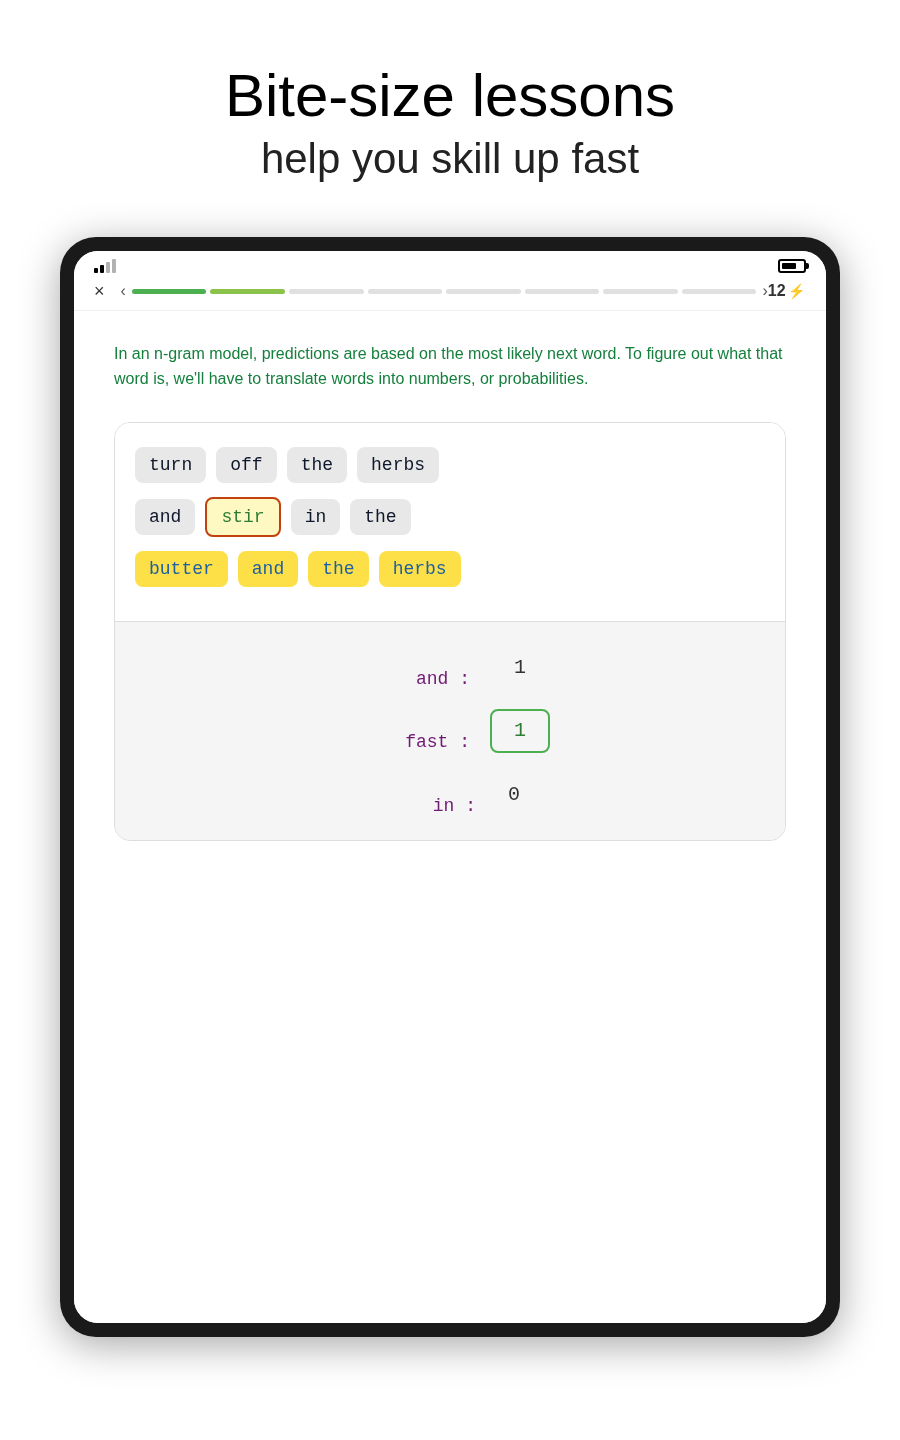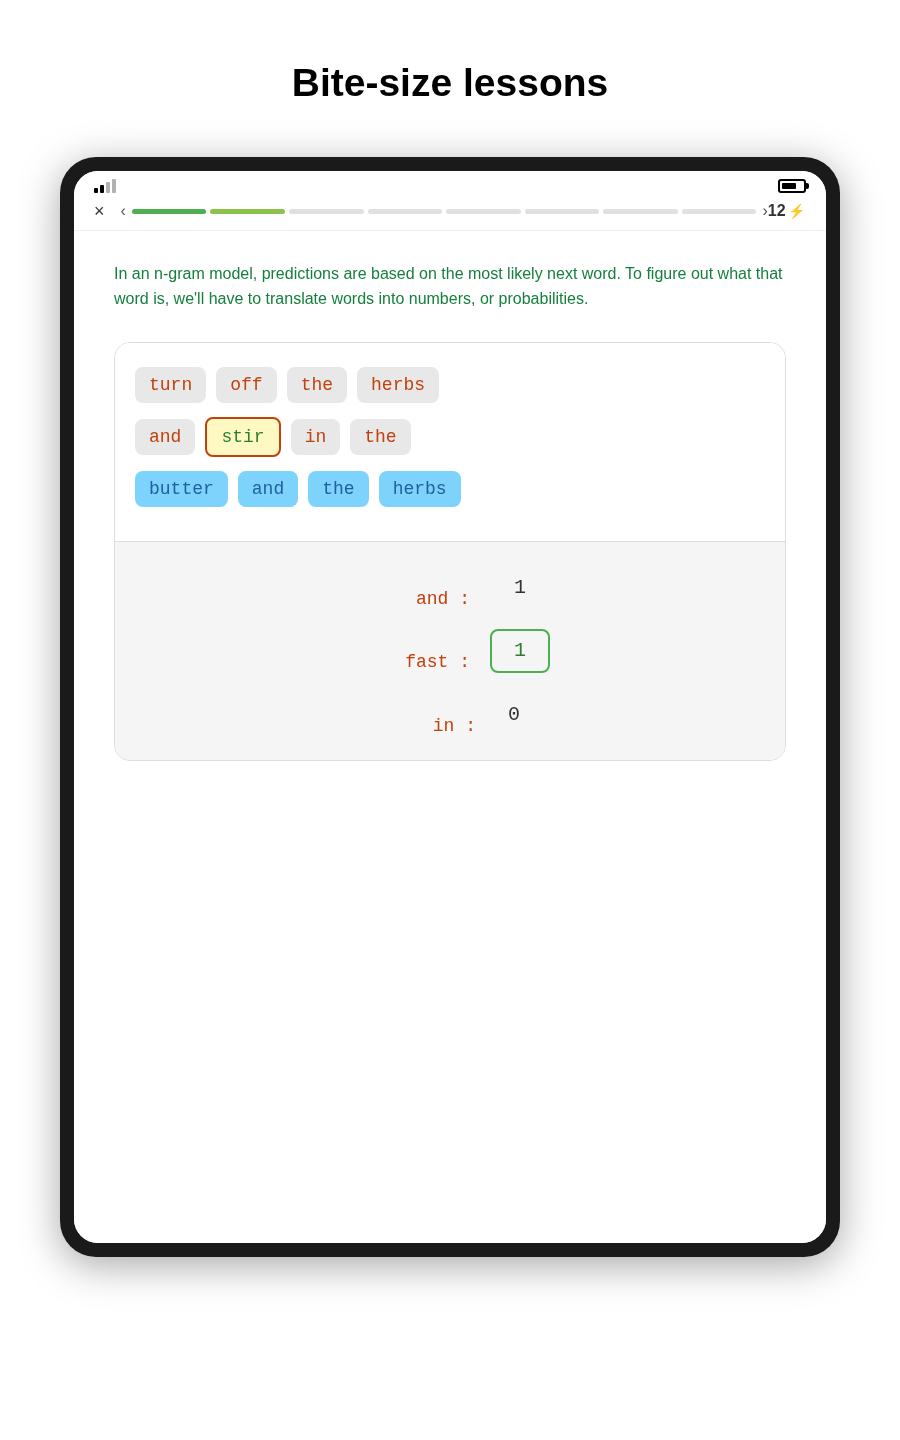--- a/index.html
+++ b/index.html
@@ -12,22 +12,22 @@
       position: relative;
     }
 
     
     .header-section {
       text-align: center;
       padding-top: 60px;
       padding-bottom: 40px;
     }
     .header-title {
-      font-size: 39px;
-      font-weight: 700;
+      font-size: 60px;
+      font-weight: 400;
       color: #000;
       line-height: 1.2;
     }
     .header-subtitle {
       font-size: 42px;
       font-weight: 400;
       color: #222;
       line-height: 1.3;
     }
 
@@ -205,24 +205,24 @@
 
     .token {
       padding: 8px 14px;
       border-radius: 8px;
       font-size: 18px;
       font-weight: 500;
       font-family: 'Courier New', monospace;
     }
     .token-gray {
       background: #e8e8e8;
-      color: #c2410c;
+      color: #0f172a;
     }
     .token-blue {
-      background: #7dd3fc;
+      background: #fde047;
       color: #2060a0;
     }
     .token-green-outline {
       background: #fef9c3;
       color: #2e7d32;
       border: 2px solid #c2410c;
     }
 
     
     .data-section {
@@ -236,21 +236,21 @@
       align-items: center;
       justify-content: center;
       margin-bottom: 20px;
       gap: 20px;
     }
     .data-row:last-child { margin-bottom: 0; gap: 8px; }
 
     .data-key {
       font-family: 'Courier New', monospace;
       font-size: 18px;
-      color: #c2410c;
+      color: #701a75;
       width: 120px;
       text-align: right;
       margin-top: 23px;
     }
 
     .data-value {
       font-family: 'Courier New', monospace;
       font-size: 20px;
       color: #333;
       width: 60px;
@@ -269,20 +269,21 @@
       display: flex;
       align-items: center;
       justify-content: center;
     }
   </style>
 </head>
 <body>
 
 <div class="header-section">
   <div class="header-title">Bite-size lessons</div>
+  <div class="header-subtitle">help you skill up fast</div>
 </div>
 
 <div class="tablet-wrapper">
   <div class="tablet">
     <div class="tablet-screen">
 
       <div class="status-bar">
         <div class="signal-bars">
           <span></span>
             <span></span>

